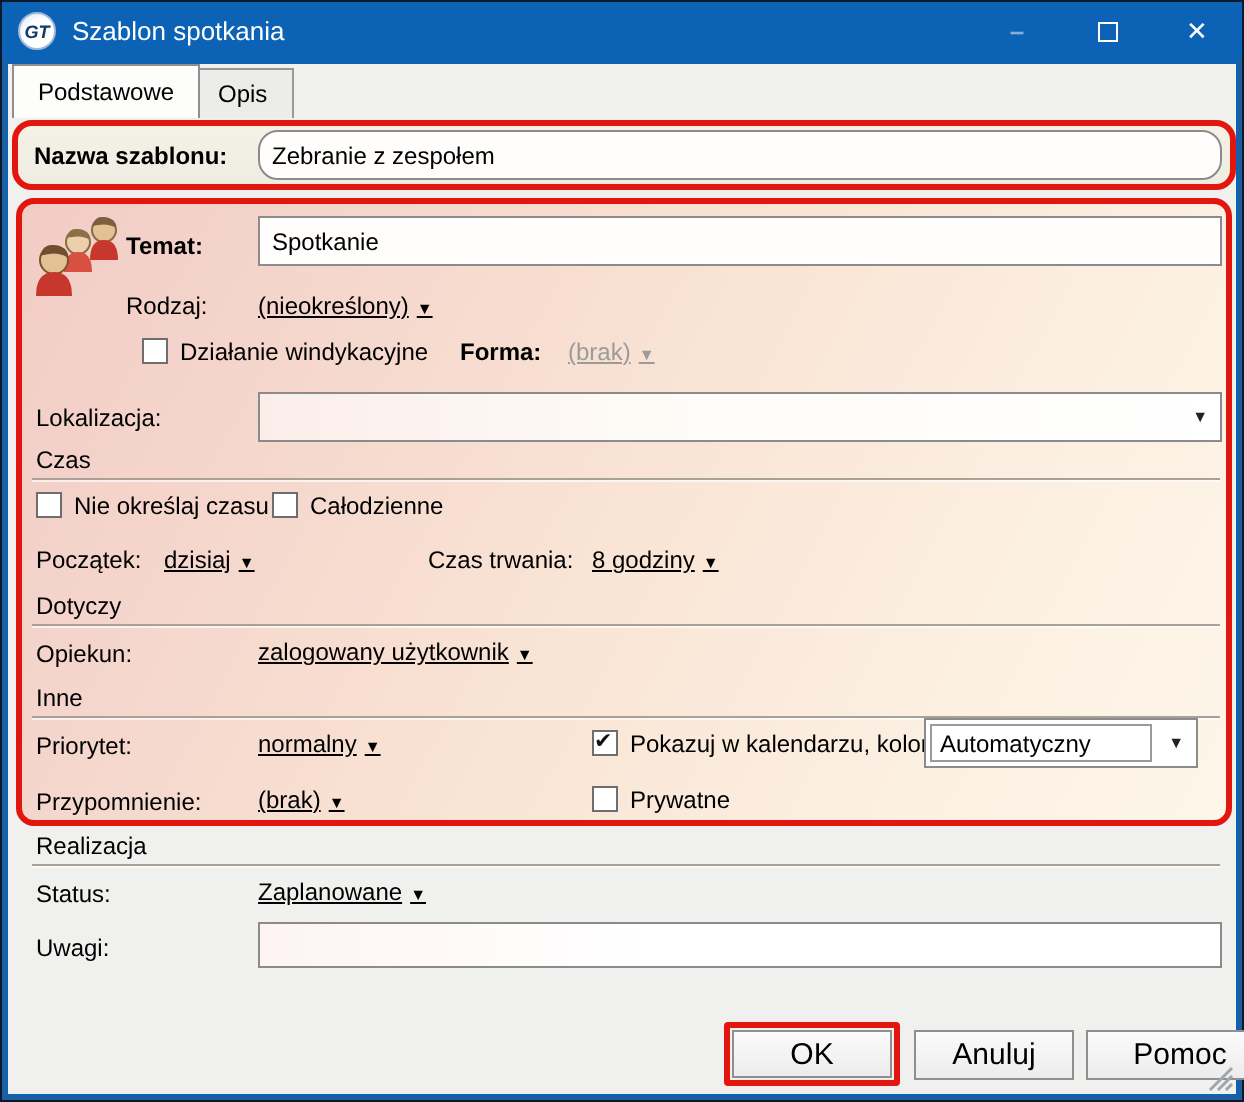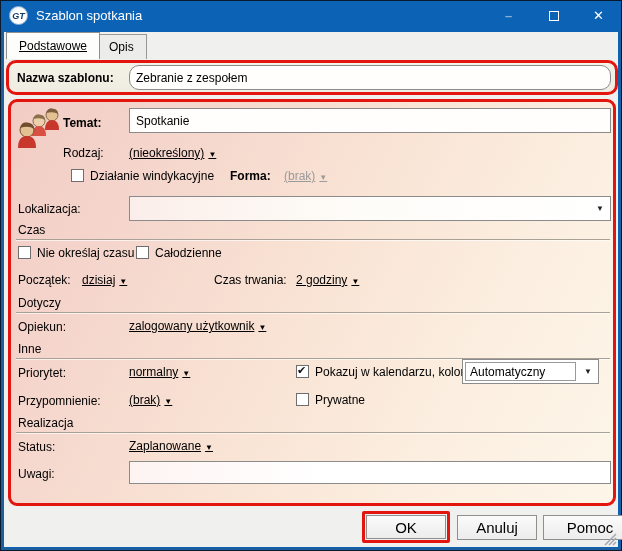--- a/index.html
+++ b/index.html
@@ -23,29 +23,29 @@
             color:#fff; font-size:13px; }
   .tb-min { color:#89aed6; font-weight:bold; }
   .tb-max-glyph { width:10px; height:10px; border:1px solid #fff; display:block; }
 
   
   .client { position:absolute; left:3px; right:3px; top:31px; bottom:3px; background:#f0f0ee; }
 
   
   .tab { position:absolute; top:2px; height:25px; padding:0 12px; display:flex; align-items:center;
          border:1px solid #989898; border-bottom:none; background:#ececea; font-size:12px; }
-  .tab.active { background:#fdfdfc; height:27px; top:0; z-index:2; border-color:#8f8f8f;text-decoration:underline; }
+  .tab.active { background:#fdfdfc; height:27px; top:0; z-index:2; border-color:#8f8f8f; }
   .tab.t2 { left:92px; }
   .tab.t1 { left:2px; }
 
   
   .anno { border:3px solid #e2150f; position:absolute; }
   .anno1 { left:2px; top:28px; width:612px; height:35px; border-radius:10px;
            background:linear-gradient(180deg,#f4f1e6,#efece1); }
-  .panel { left:4px; top:67px; width:608px; height:407px; border-radius:9px;
+  .panel { left:4px; top:67px; width:608px; height:314px; border-radius:9px;
            background:linear-gradient(118deg,#f1ccc5 0%,#f5d6cc 22%,#f9e4d5 50%,#fcf0e2 78%,#fdf6e9 100%); }
   .anno-ok { left:358px; top:479px; width:88px; height:32px; border-radius:2px; padding:1px; }
 
   .lbl { position:absolute; line-height:16px; white-space:nowrap; }
   .b { font-weight:bold; }
 
   input[type=text] { border:1px solid #8b8b8b; height:25px; padding:2px 6px;
                      font-family:"Liberation Sans",sans-serif; font-size:12px;
                      background:#fffefd; position:absolute; }
 
@@ -156,21 +156,21 @@
       <span class="lbl" style="left:26px; top:143px;">Nie określaj czasu</span>
       <span class="cb" style="left:125px; top:144px;" data-checked="false"></span>
       <span class="lbl" style="left:144px; top:143px;">Całodzienne</span>
 
       <span class="lbl" style="left:7px; top:170px;">Początek:</span>
       <span class="ddl" style="left:71px; top:170px;">
         <span>dzisiaj</span><span class="arr">▼</span>
       </span>
       <span class="lbl" style="left:203px; top:170px;">Czas trwania:</span>
       <span class="ddl" style="left:285px; top:170px;">
-        <span>2 godziny</span><span class="arr">▼</span>
+        <span>8 godziny</span><span class="arr">▼</span>
       </span>
 
       <span class="lbl" style="left:7px; top:193px;">Dotyczy</span>
       <div class="secline" style="left:5px; right:3px; top:210px;"></div>
 
       <span class="lbl" style="left:7px; top:217px;">Opiekun:</span>
       <span class="ddl" style="left:118px; top:216px;">
         <span>zalogowany użytkownik</span><span class="arr">▼</span>
       </span>
 

